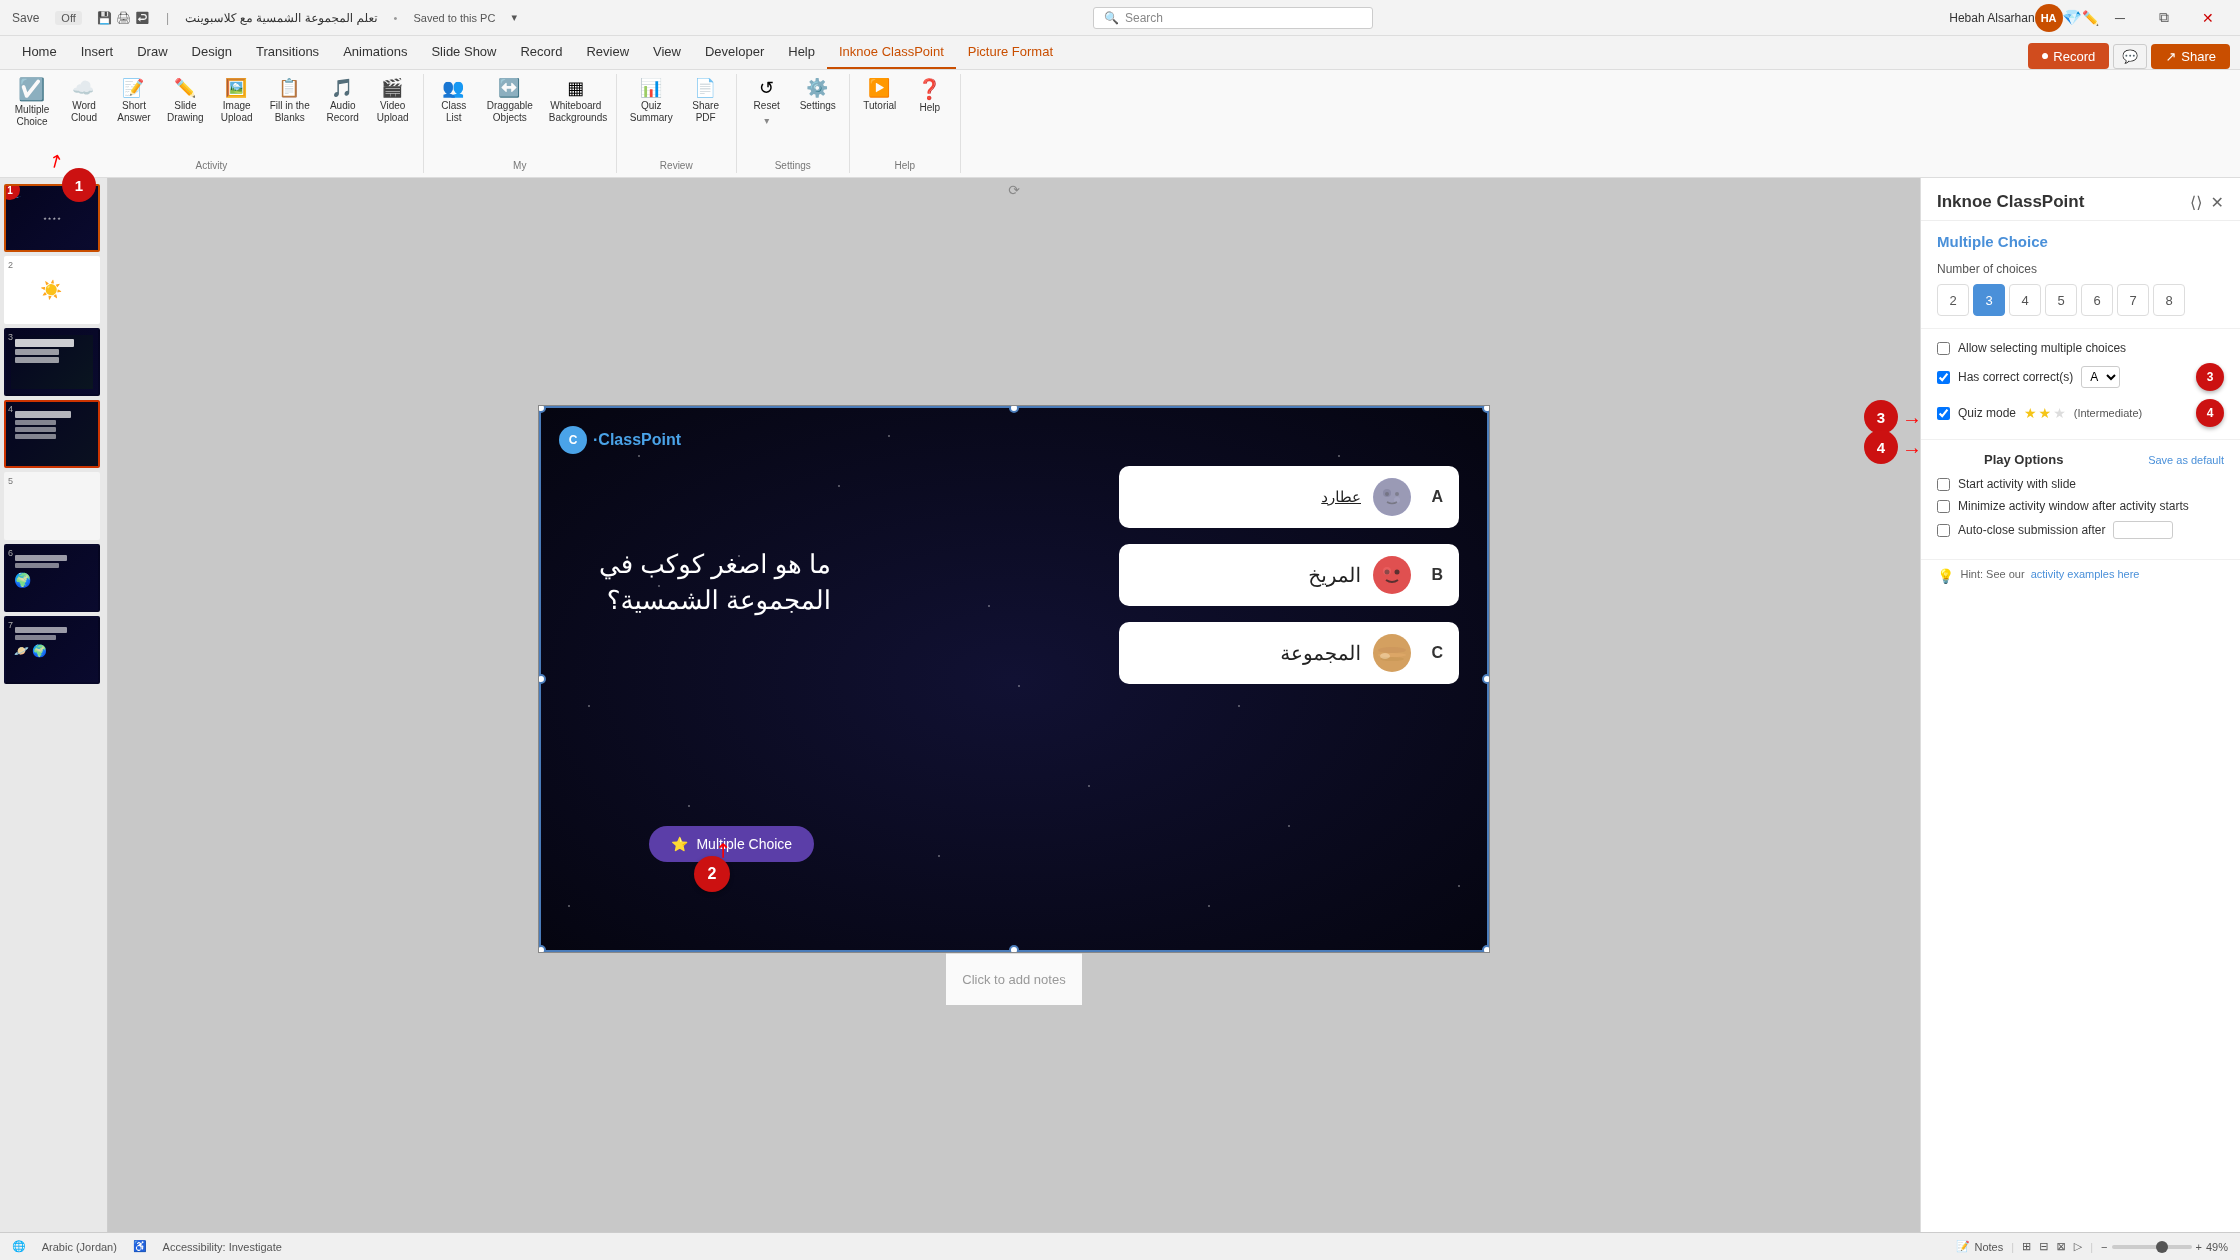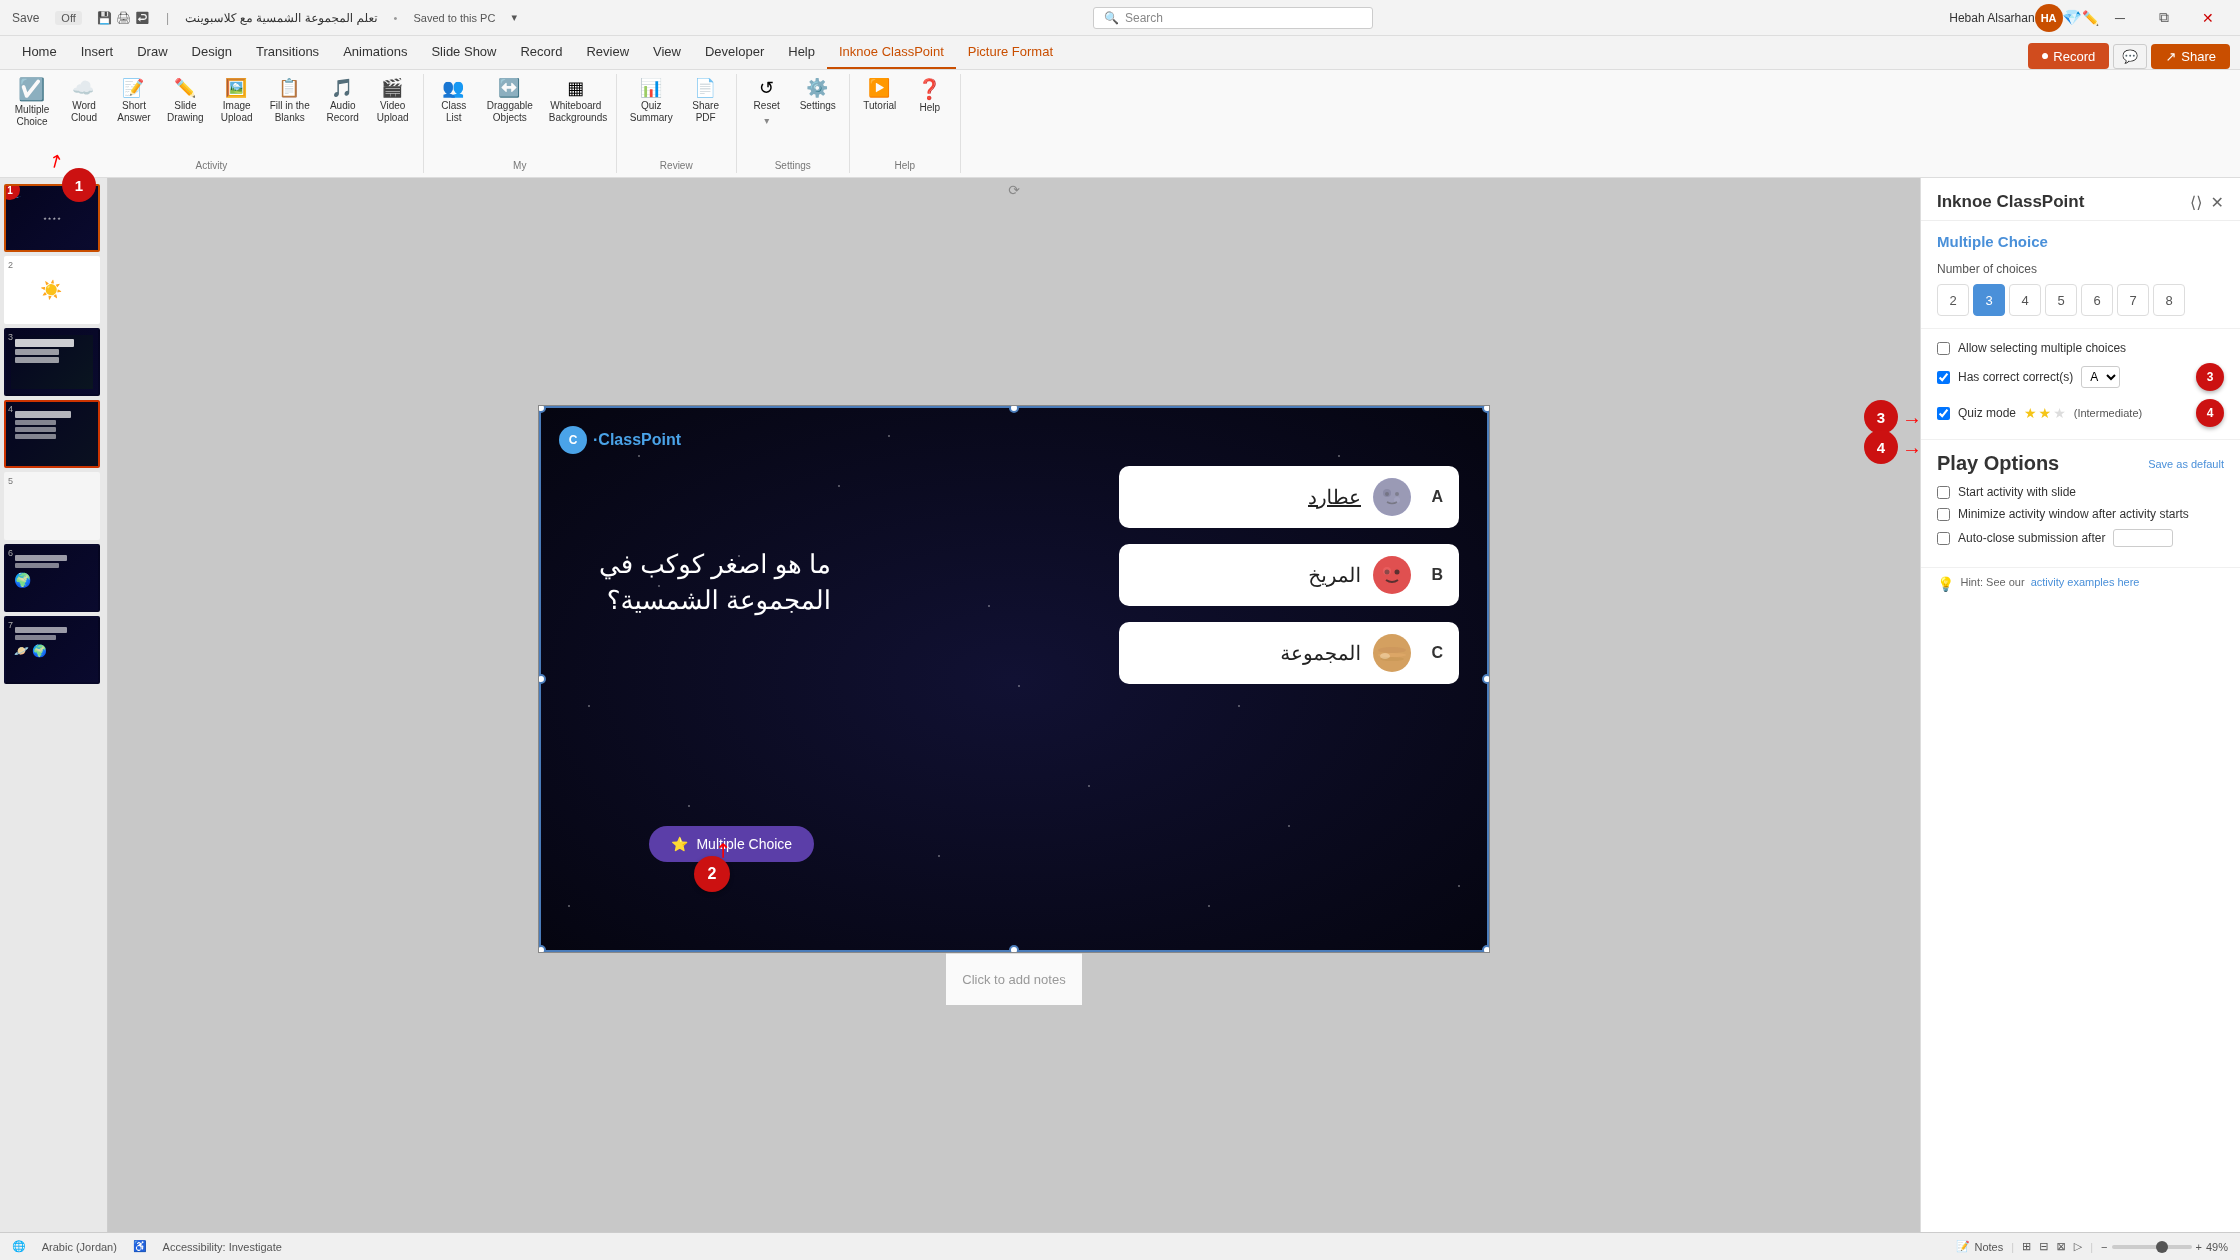--- a/index.html
+++ b/index.html
@@ -754,21 +754,21 @@
               <svg width="38" height="38" viewBox="0 0 38 38">
                 <circle cx="19" cy="19" r="18" fill="#9a9ab5"></circle>
                 <circle cx="14" cy="15" r="4" fill="#7a7a95" opacity="0.5"></circle>
                 <circle cx="24" cy="22" r="3" fill="#b0b0cc" opacity="0.4"></circle>
 
                 <circle cx="14" cy="16" r="2" fill="#555" opacity="0.4"></circle>
                 <circle cx="24" cy="16" r="2" fill="#555" opacity="0.4"></circle>
                 <path d="M14 24 Q19 27 24 24" stroke="#555" stroke-width="1.5" fill="none" opacity="0.5"></path>
               </svg>
             </div>
-            <span style="font-size:20px;font-family:Arial;font-weight:500;text-decoration:underline;">عطارد</span>
+            <span style="font-size:15px;font-family:Arial;font-weight:500;text-decoration:underline;">عطارد</span>
           </div>
 
           <div class="answer-choice">
             <span class="choice-letter">B</span>
             <div class="choice-icon icon-mars">
               <svg width="38" height="38" viewBox="0 0 38 38">
                 <circle cx="19" cy="19" r="18" fill="#e05050"></circle>
                 <circle cx="14" cy="16" r="2.5" fill="#222" opacity="0.7"></circle>
                 <circle cx="24" cy="16" r="2.5" fill="#222" opacity="0.7"></circle>
                 <path d="M13 24 Q19 28 25 24" stroke="#222" stroke-width="2" fill="none" opacity="0.7"></path>
@@ -869,21 +869,21 @@
           <span class="star empty">★</span>
         </div>
         <span class="difficulty-label">(Intermediate)</span>
 
         <div class="annotation" style="position:relative;width:28px;height:28px;font-size:12px;margin-left:auto;">4</div>
       </div>
     </div>
 
     <div class="panel-section">
       <div class="play-options-header">
-        <span style="font-size:20px;font-weight:600;color:#333;">Play Options</span>
+        <span style="font-size:13px;font-weight:600;color:#333;margin-left:47px;">Play Options</span>
         <span class="save-default-link">Save as default</span>
       </div>
       <div class="checkbox-row">
         <input type="checkbox" style="">
         <span>Start activity with slide</span>
       </div>
       <div class="checkbox-row">
         <input type="checkbox" style="">
         <span>Minimize activity window after activity starts</span>
       </div>

